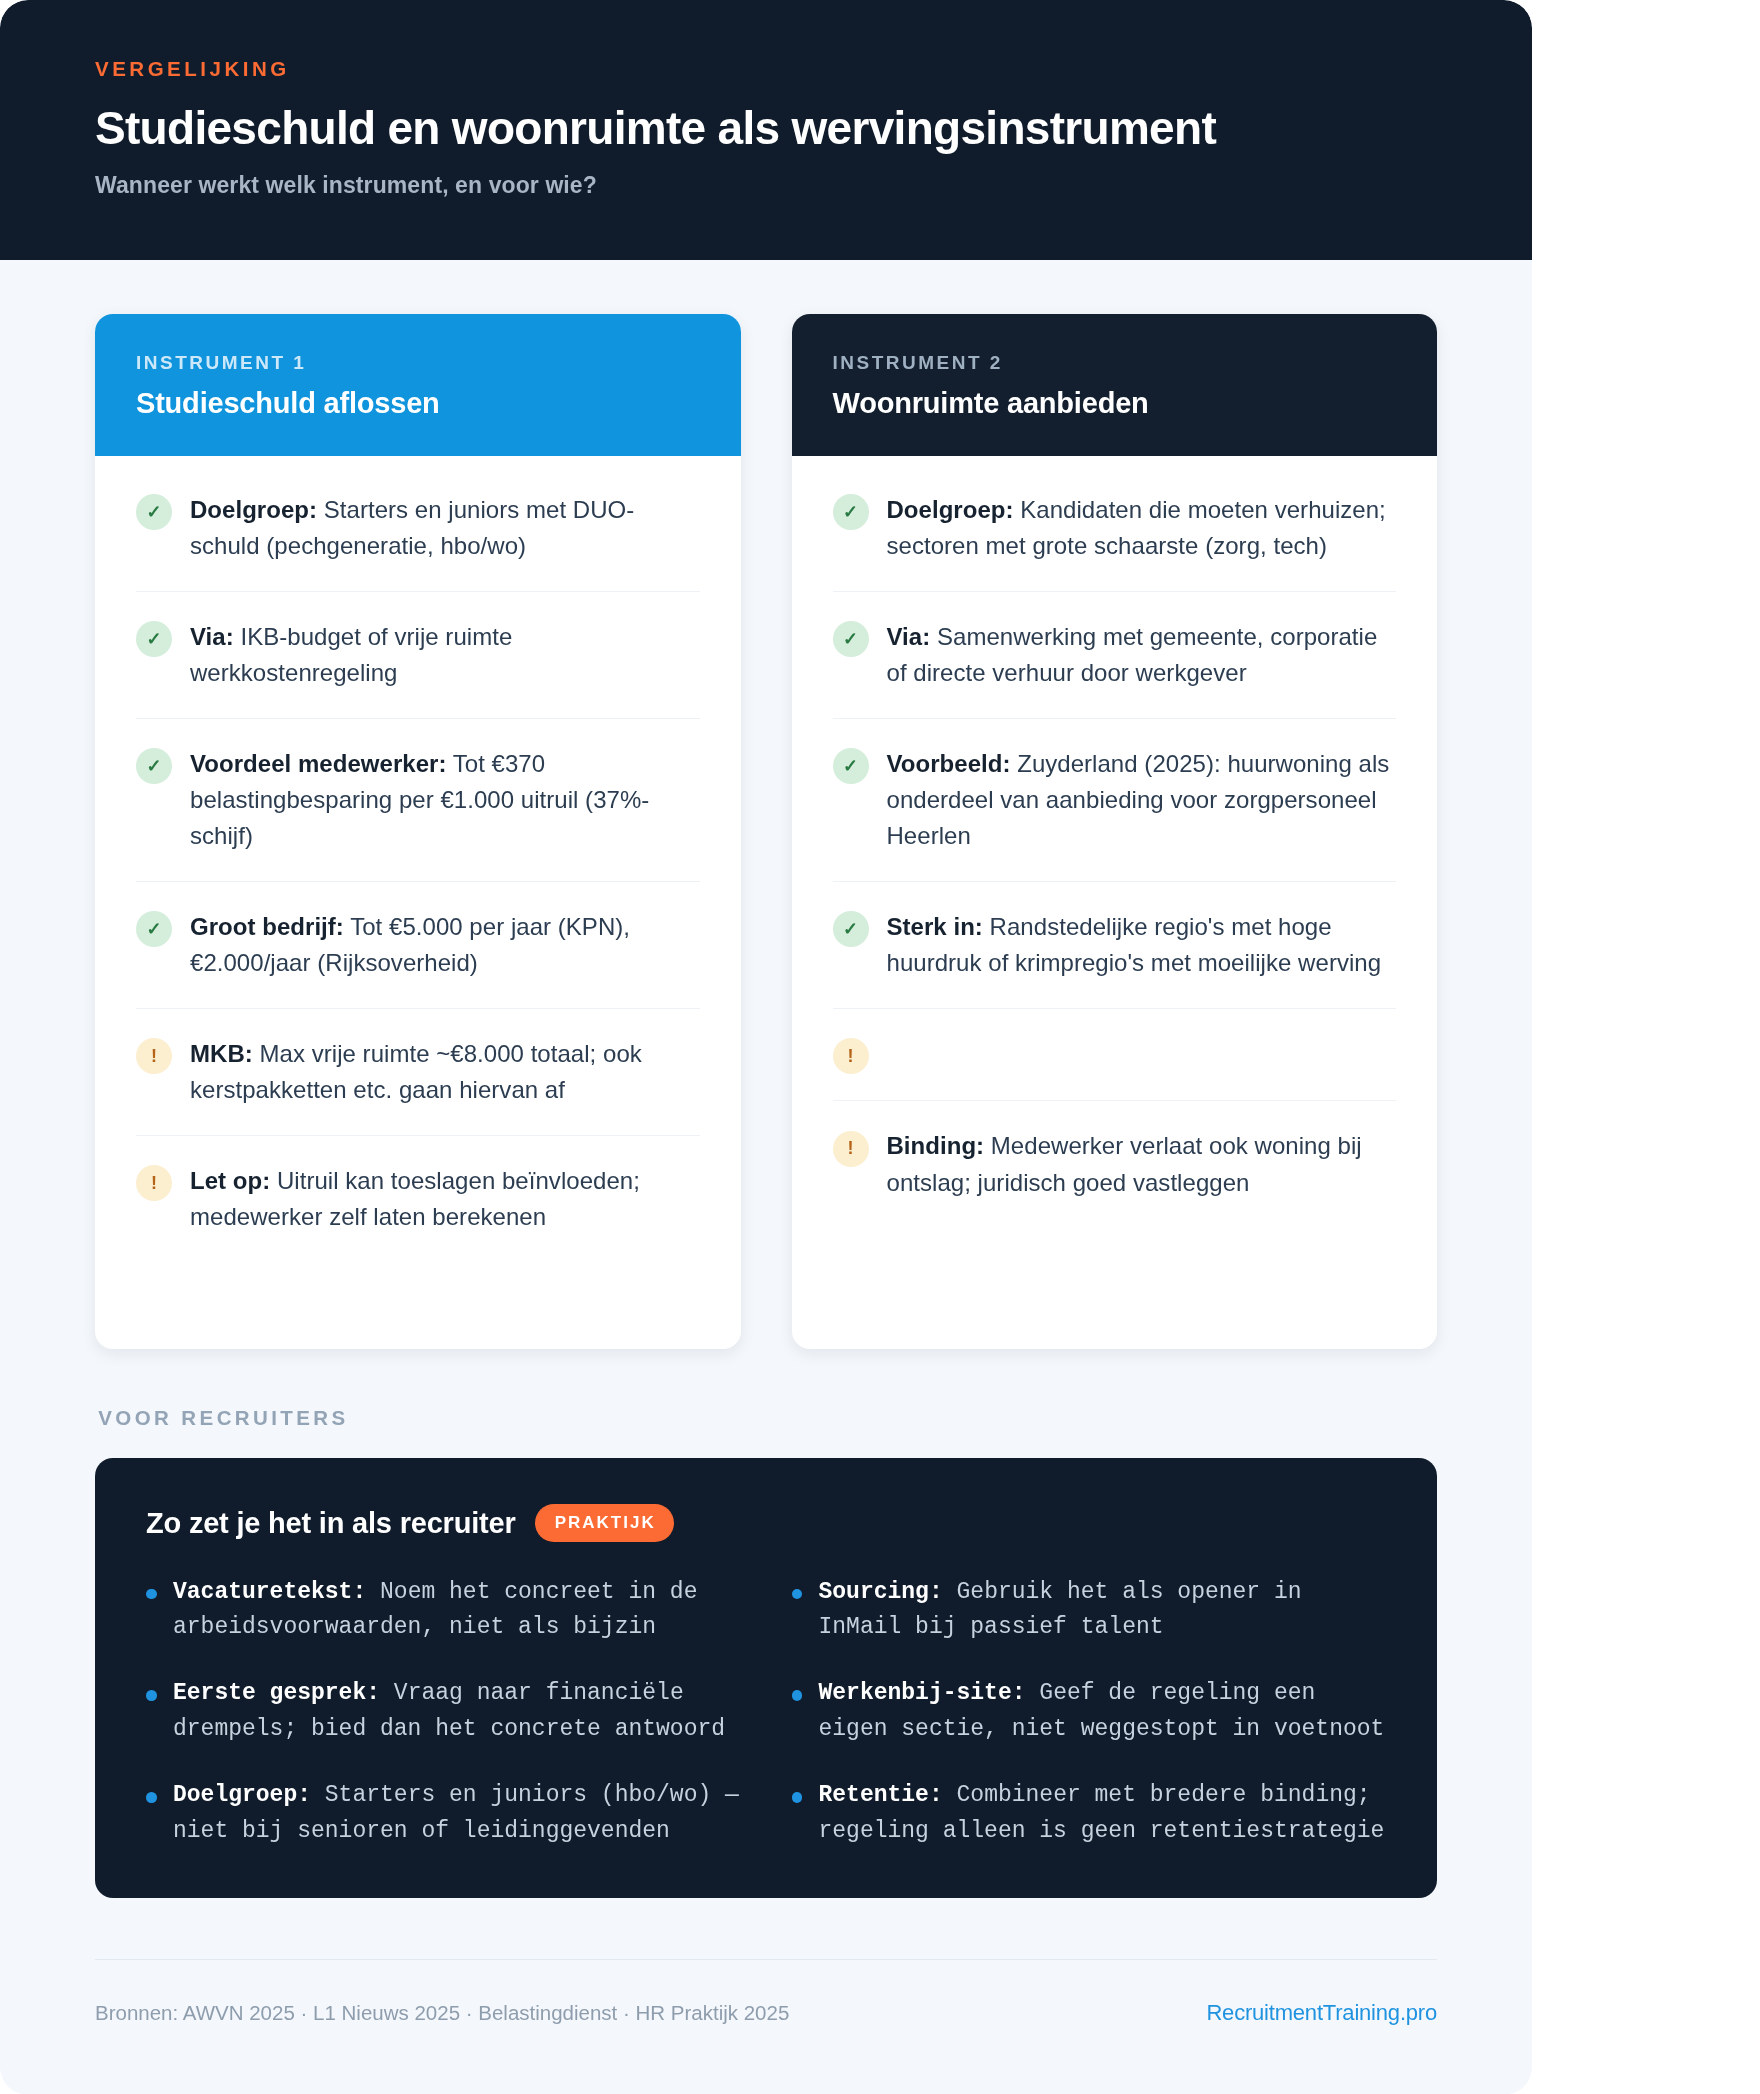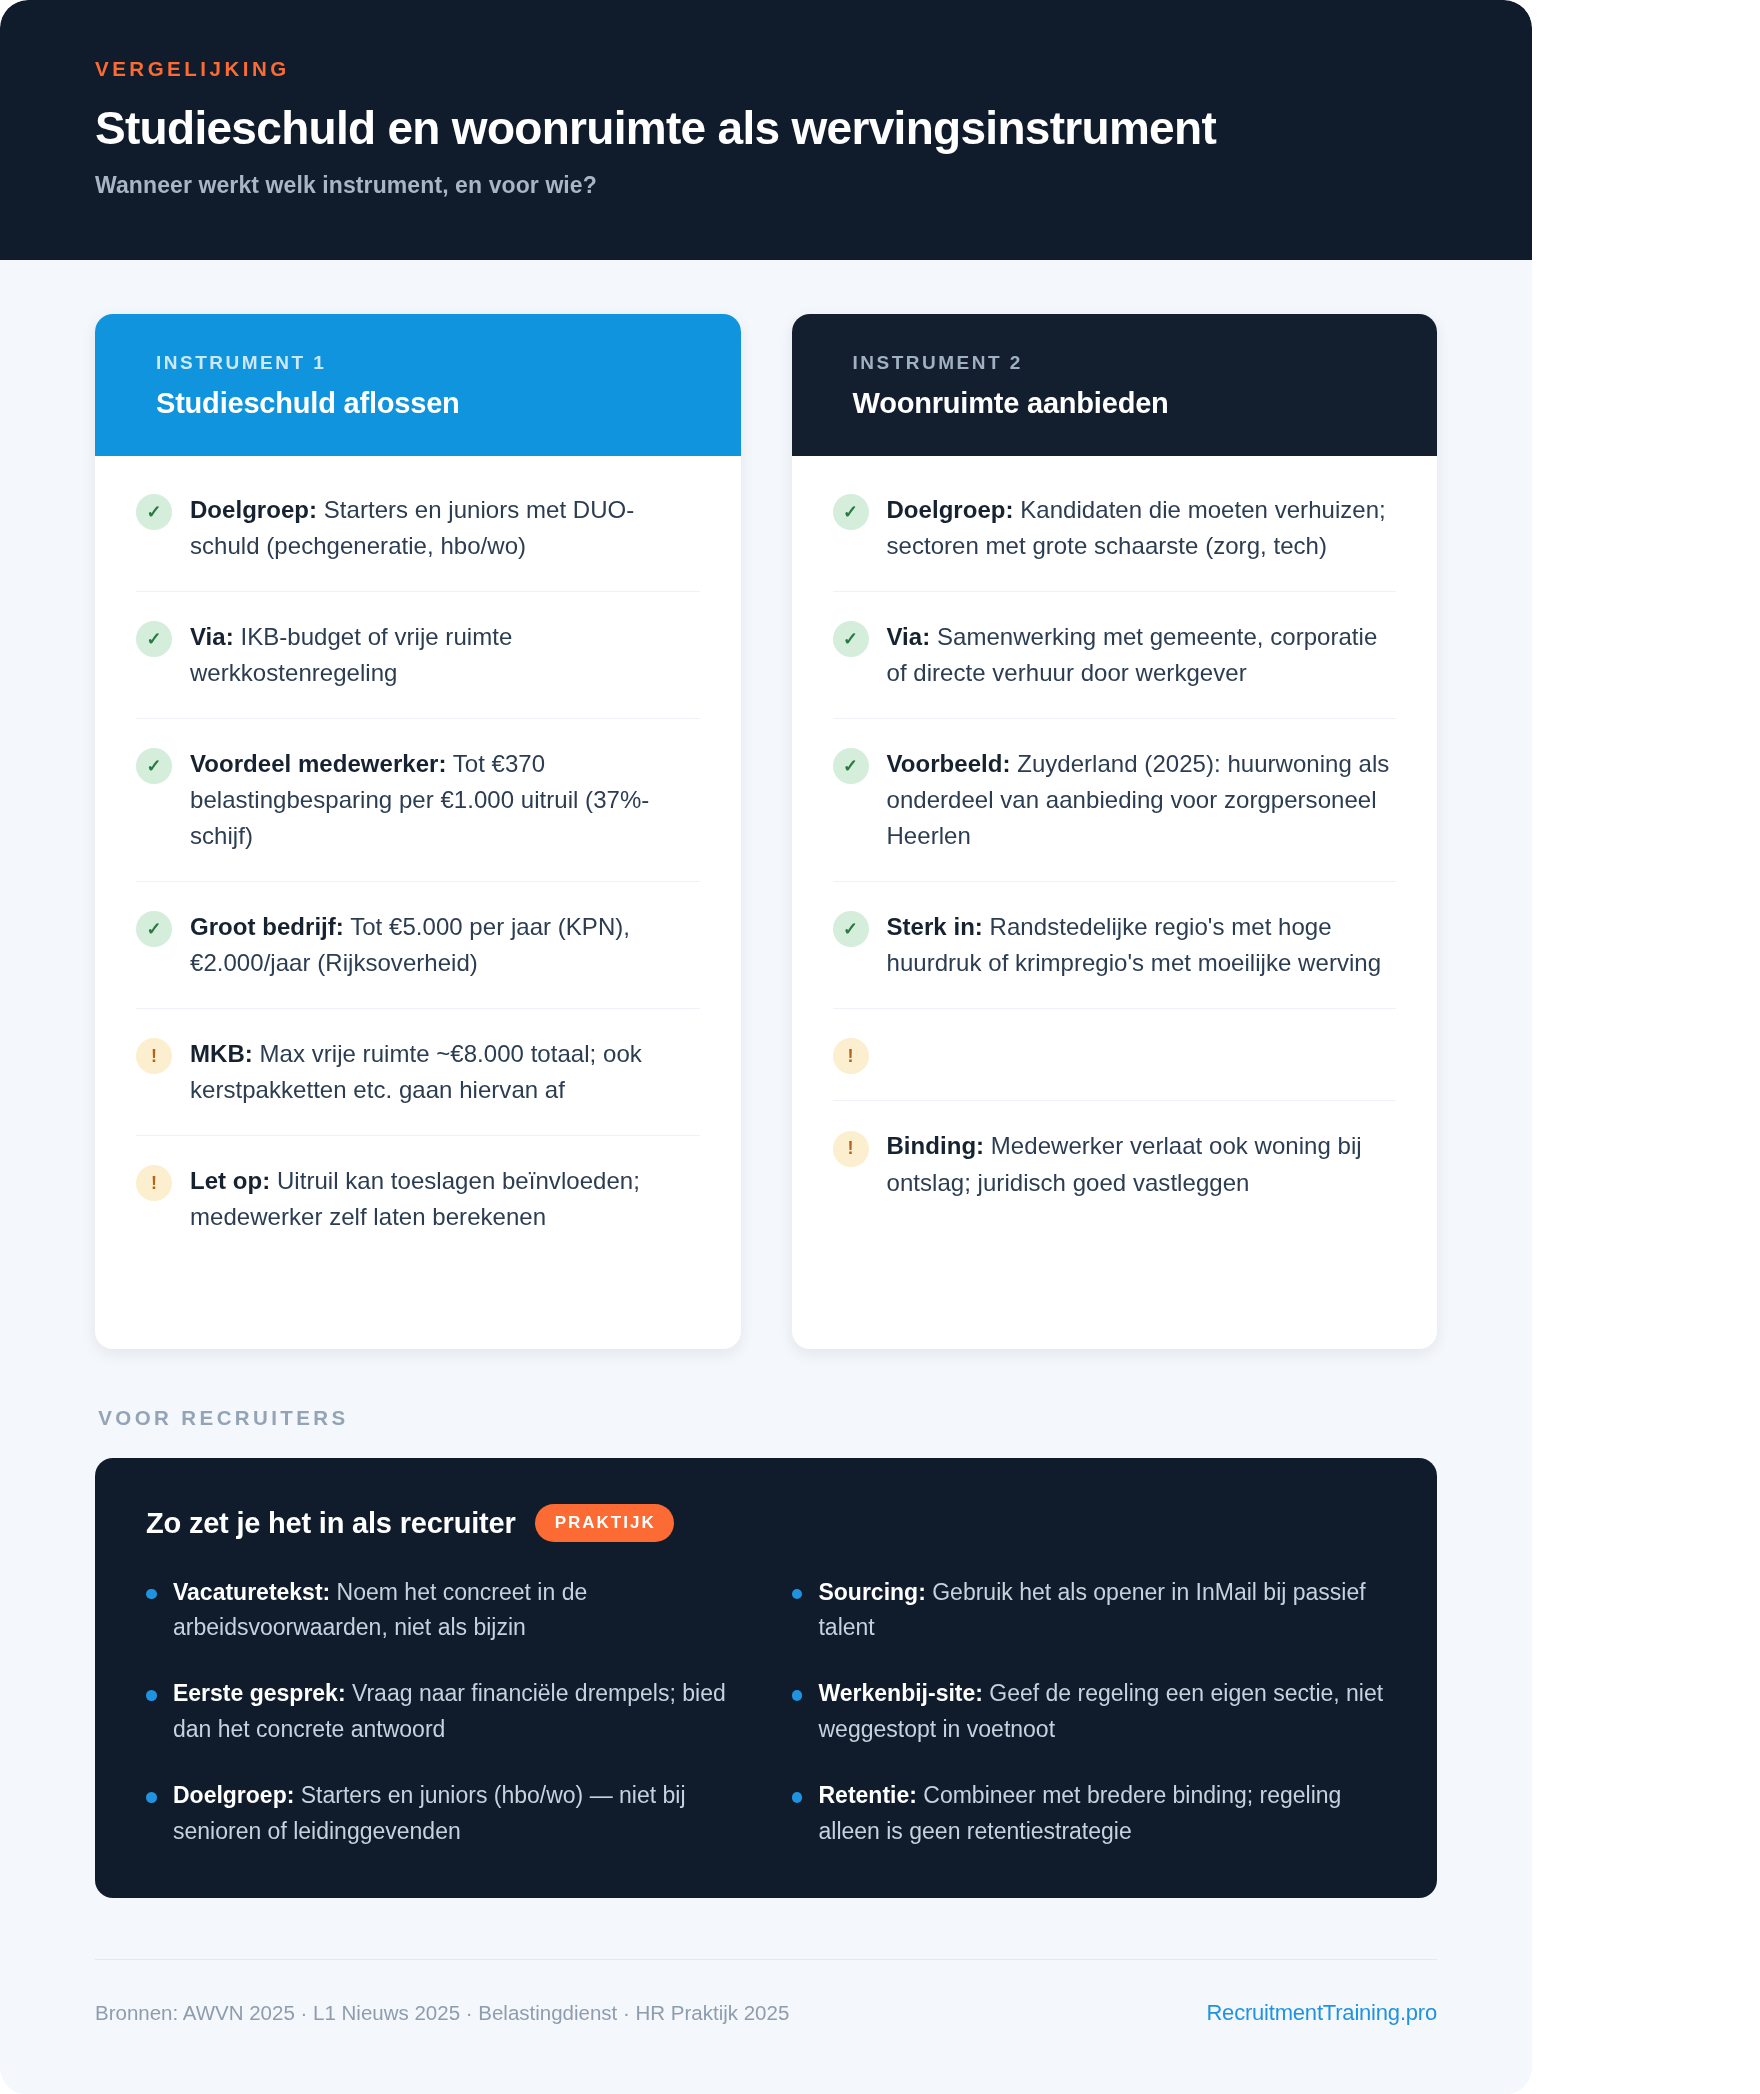--- a/index.html
+++ b/index.html
@@ -58,21 +58,21 @@
 
   .card {
     flex: 1 1 0;
     background: #ffffff;
     border-radius: 18px;
     box-shadow: 0 4.1px 14.7px rgba(24, 46, 74, 0.08);
     overflow: hidden;
     min-height: 1035px;
   }
 
-  .card-head { padding: 38px 41px 36px 61px; }
+  .card-head { padding: 38px 41px 36px 41px; }
   .card-head.blue { background: #0f94dd; }
   .card-head.navy { background: #131f2e; }
 
   .card-kicker {
     font-size: 19px;
     font-weight: bold;
     letter-spacing: 2.5px;
     margin-bottom: 13px;
   }
   .card-head.blue .card-kicker { color: #cde8f9; }
@@ -175,20 +175,21 @@
     width: 10.6px;
     height: 10.6px;
     border-radius: 50%;
     background: #1f93e0;
     margin-top: 14px;
   }
   .rc-text {
     font-size: 23px;
     line-height: 1.54;
     color: #c6d2de;
+    font-family: Liberation Mono, monospace;
   }
   .rc-text b { color: #ffffff; font-weight: bold; }
 
   
   .footer {
     margin: 61px 95px 0 95px;
     padding: 40px 0 39px 0;
     border-top: 1.6px solid #e2e9f1;
     display: flex;
     align-items: center;

